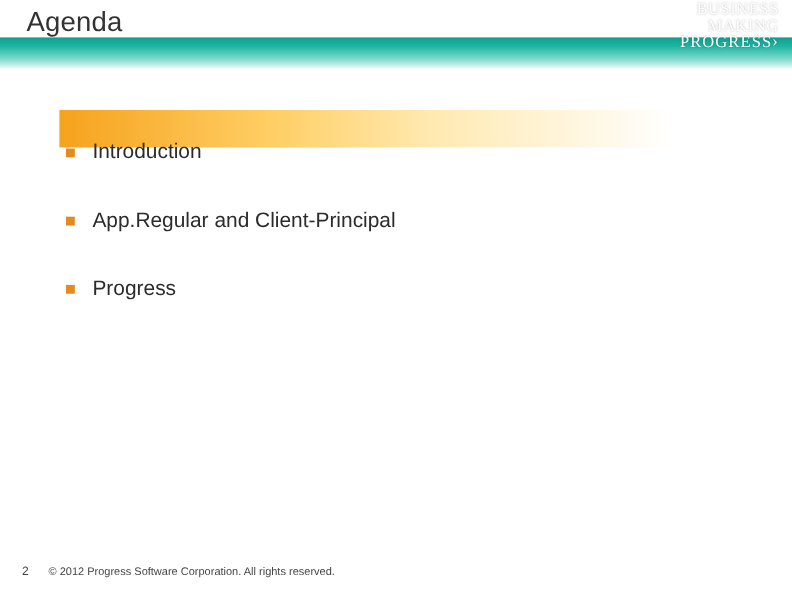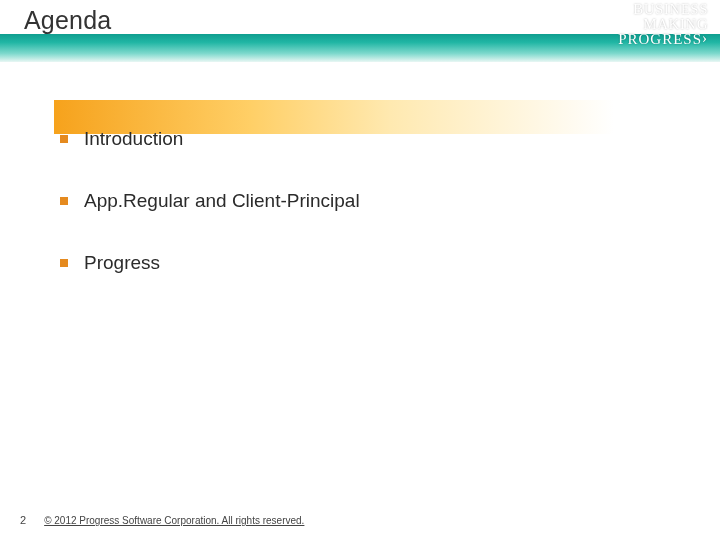--- a/index.html
+++ b/index.html
@@ -30,21 +30,21 @@
   .label  { font-size: 19px; color: #2b2b2b; }
   
   .hl { position: absolute; left: 54px; top: 100px; width: 560px; height: 34px;
         background: linear-gradient(to right, #f6a21c 0%, #ffcf66 35%, #ffe9b0 60%, #ffffff 100%);
         z-index: 0; }
   .agenda { z-index: 1; }
 
   
   .footer { position: absolute; left: 20px; bottom: 14px; display: flex; align-items: baseline; gap: 18px; }
   .pageno { font-size: 11px; color: #444; }
-  .copy   { font-size: 10px; color: #444; text-decoration: underline; }
+  .copy   { font-size: 10px; color: #444; }
 </style>
 </head>
 <body>
 
 <div class="slide">
 
   <div class="header">
     <div class="tealbar"></div>
     <div class="title">Agenda</div>
     <div class="logo">

